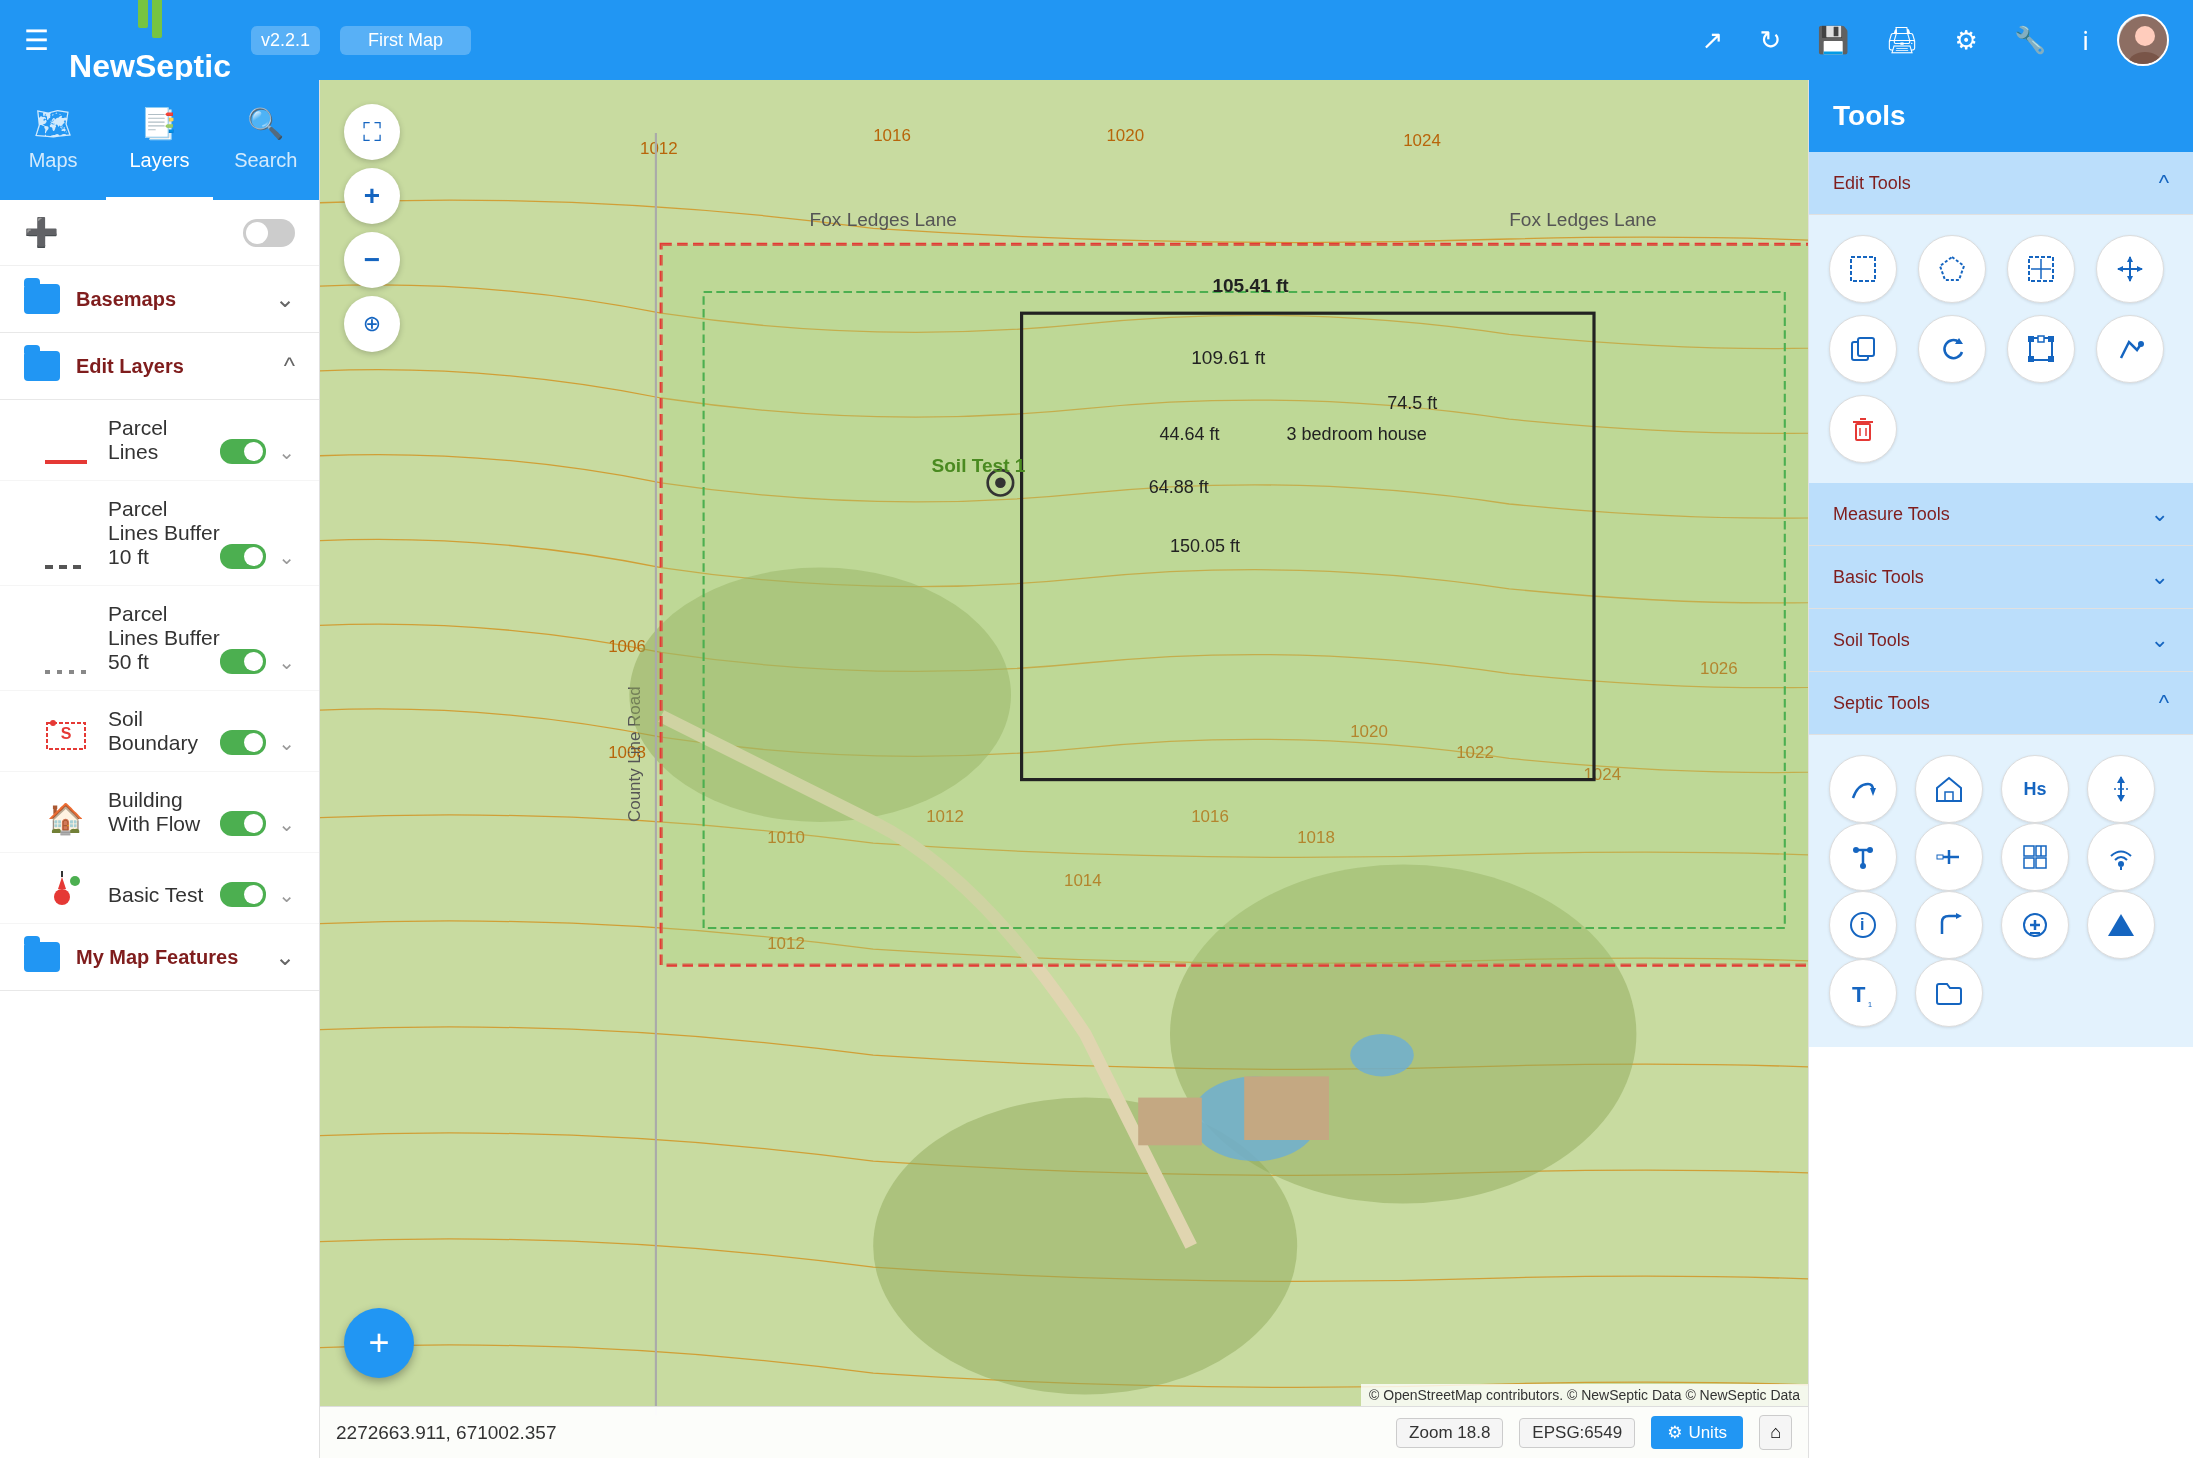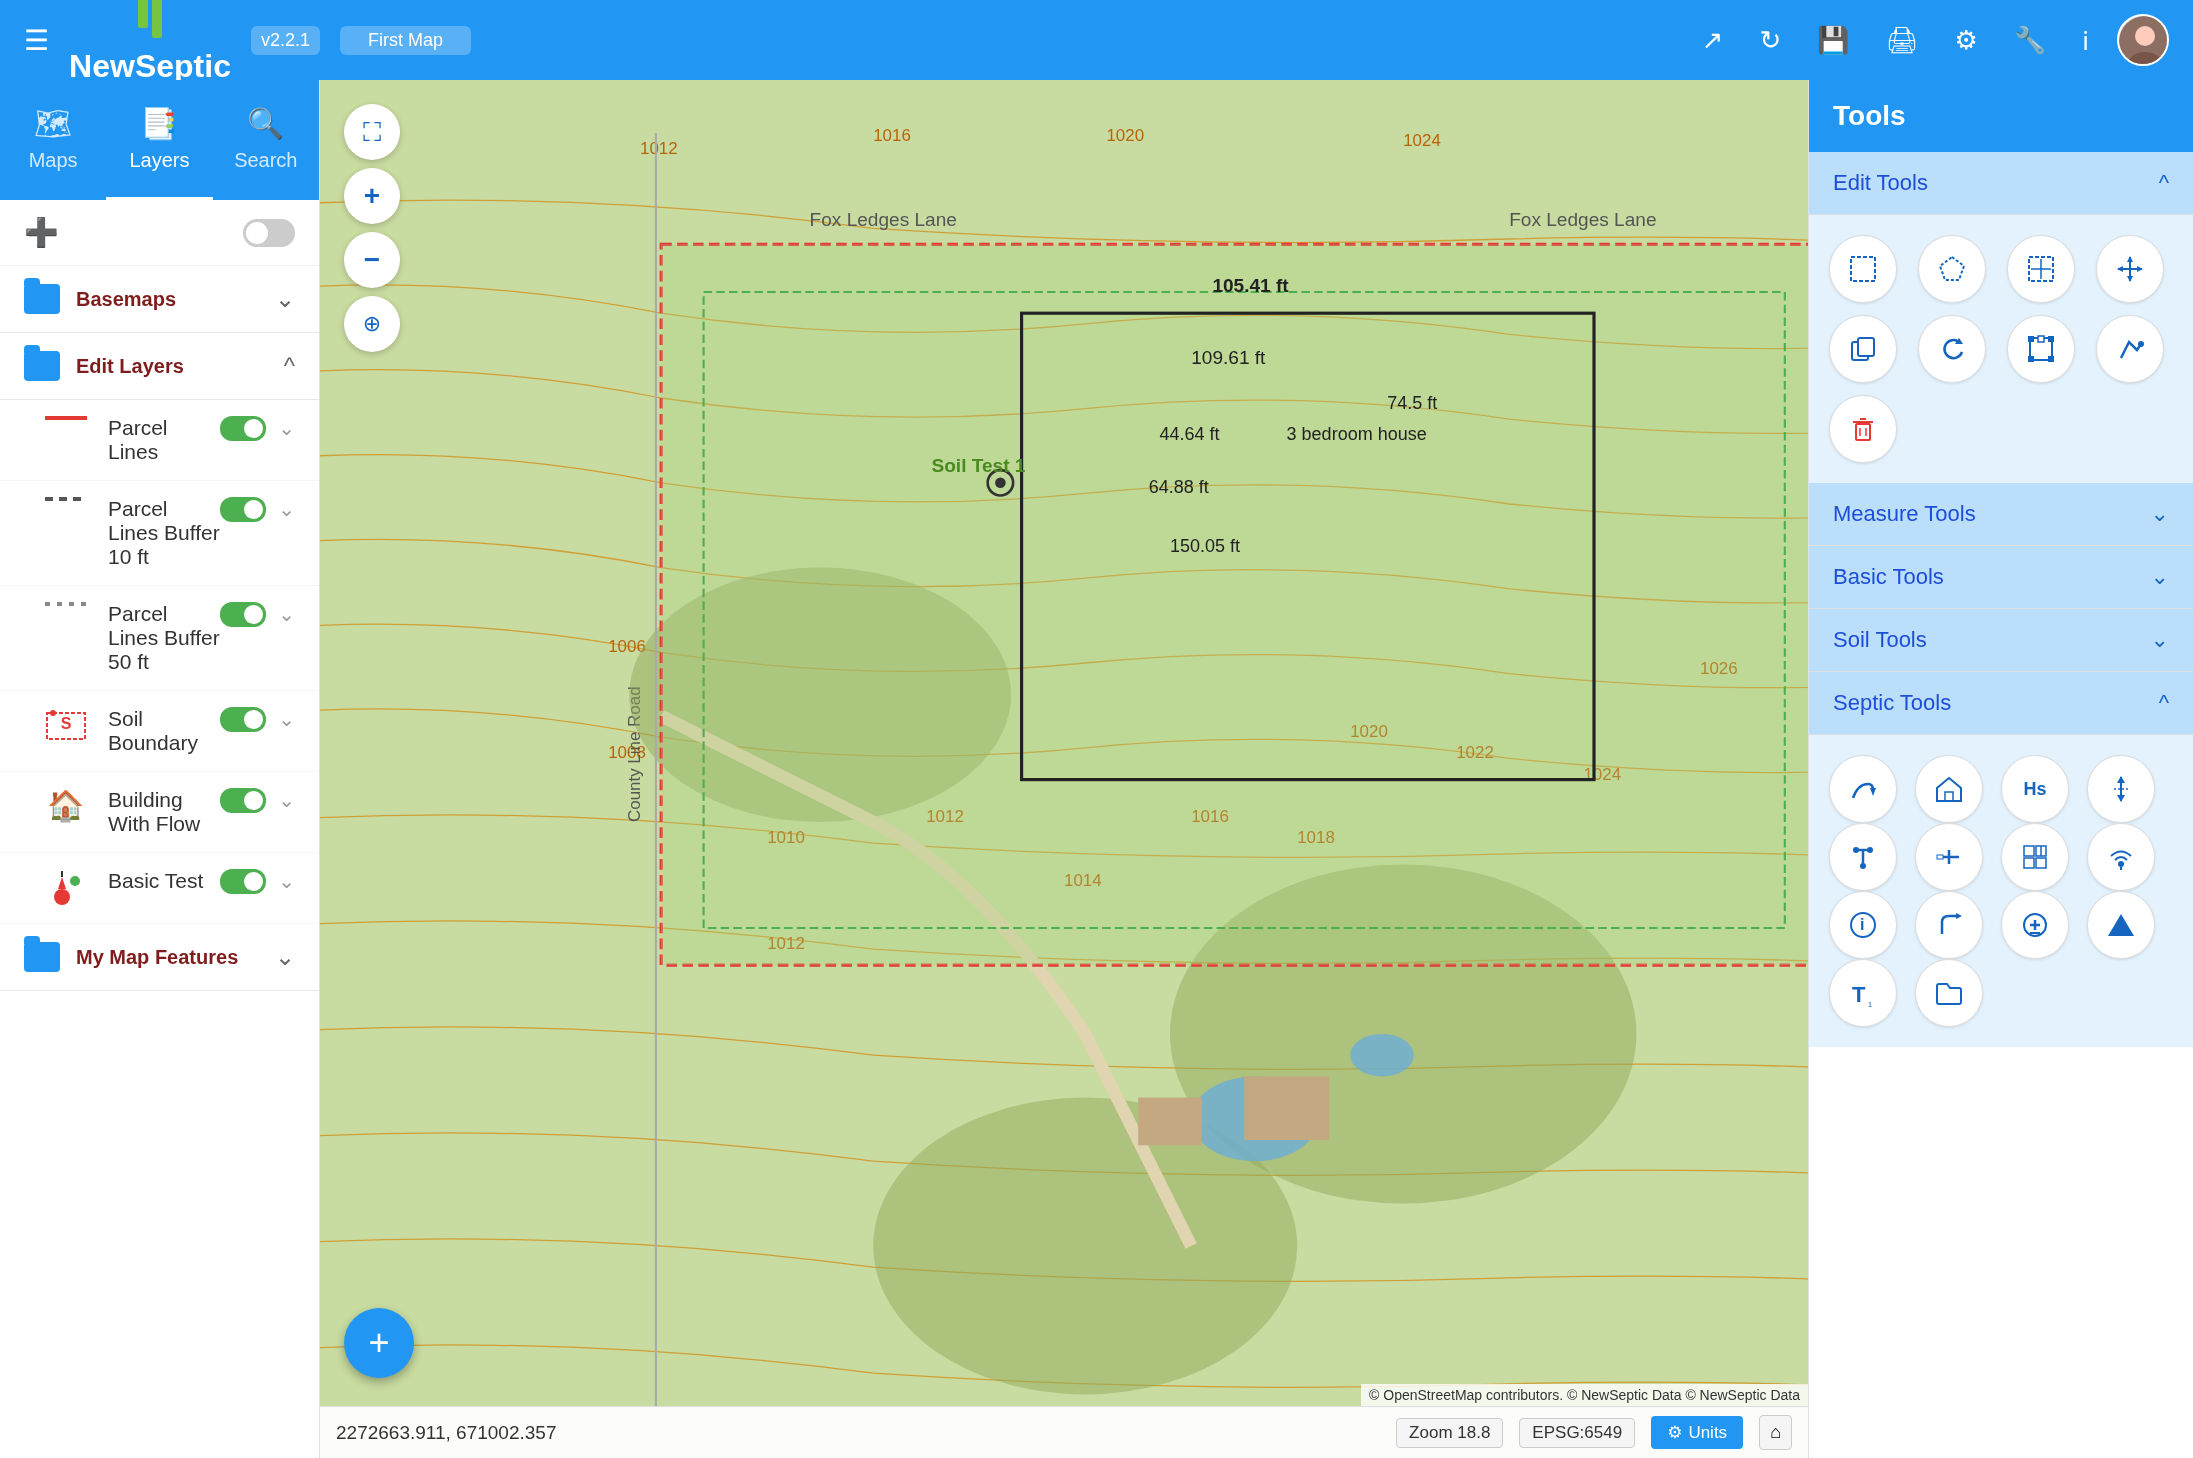--- a/index.html
+++ b/index.html
@@ -122,21 +122,21 @@
       height: 8px;
       background: #2196F3;
       border-radius: 4px 4px 0 0;
     }
     .section-title { font-size: 20px; font-weight: 600; color: #7f1d1d; flex: 1; }
     .section-chevron { font-size: 24px; color: #666; }
 
     
     .layer-item {
       display: flex;
-      align-items: flex-start;
+      align-items: flex-end;
       padding: 16px 24px 16px 40px;
       border-bottom: 1px solid #f5f5f5;
       cursor: pointer;
     }
     .layer-icon-area { width: 52px; margin-right: 16px; display: flex; align-items: center; justify-content: center; }
     .layer-name { flex: 1; font-size: 21px; color: #333; }
     .layer-toggle {
       width: 46px;
       height: 25px;
       background: #4CAF50;
@@ -293,21 +293,21 @@
       padding: 20px 24px;
     }
     .tool-section-header {
       display: flex;
       align-items: center;
       padding: 18px 24px;
       background: #BBDEFB;
       cursor: pointer;
       border-bottom: 1px solid #e0e0e0;
     }
-    .tool-section-title { flex: 1; font-size: 22px; color: #1d4ed8; font-weight: 500; }
+    .tool-section-title { flex: 1; font-size: 18px; color: #7f1d1d; font-weight: 500; }
     .tool-section-chevron { font-size: 22px; color: #1565C0; }
 
     .tool-grid {
       display: grid;
       grid-template-columns: repeat(4, 1fr);
       gap: 12px;
       padding: 20px;
       background: #E3F2FD;
     }
     .tool-btn {

